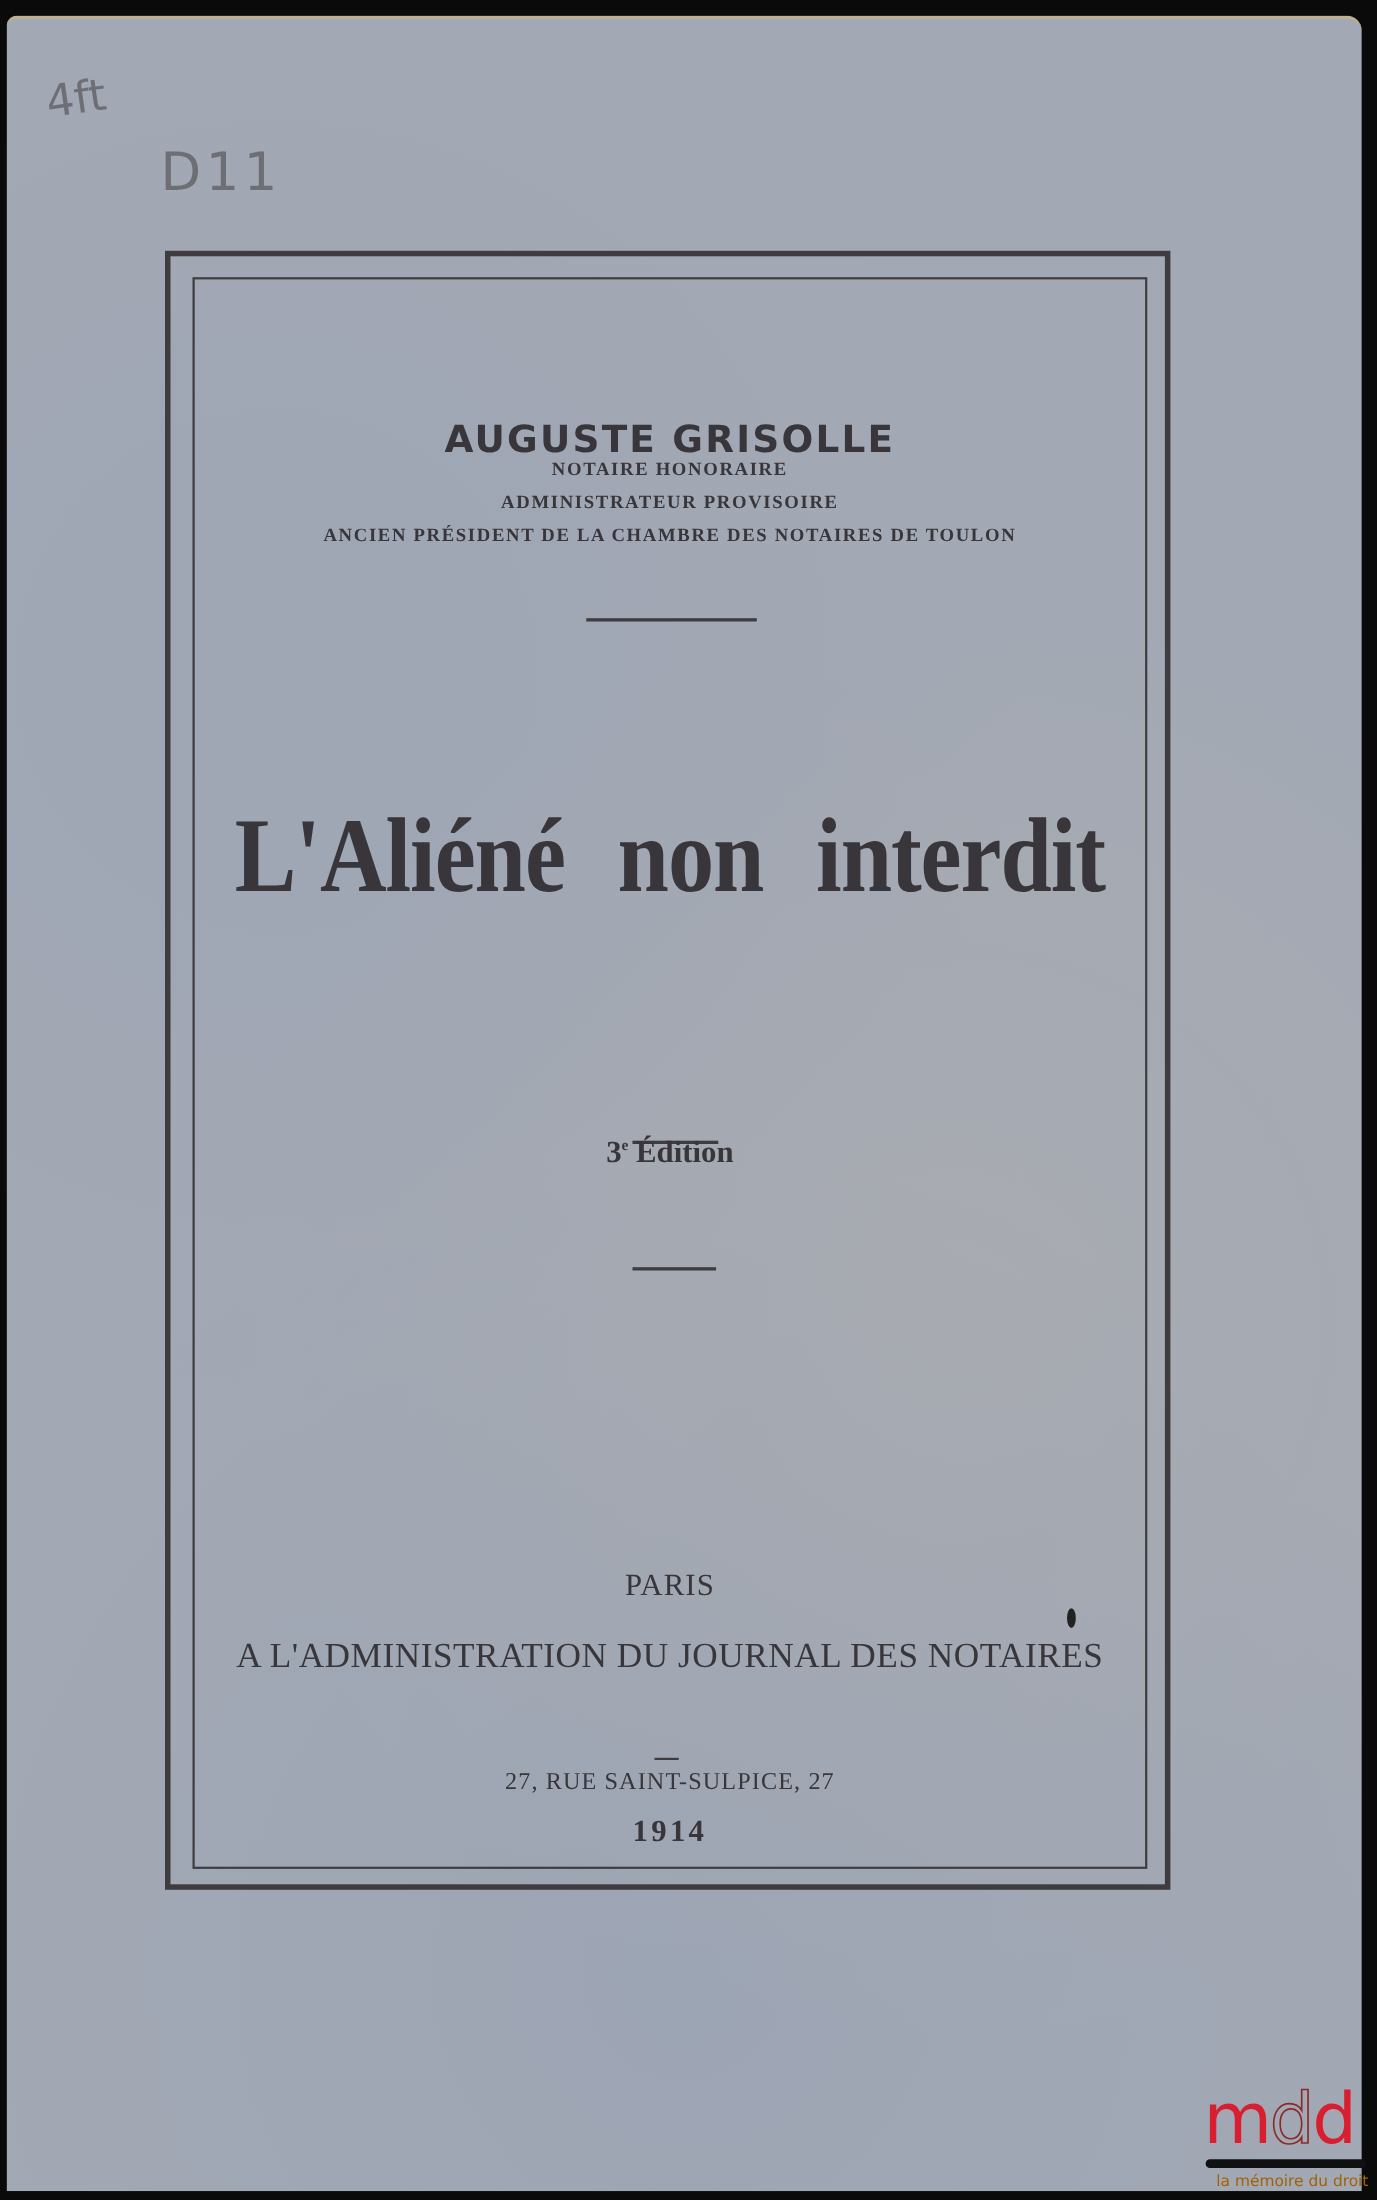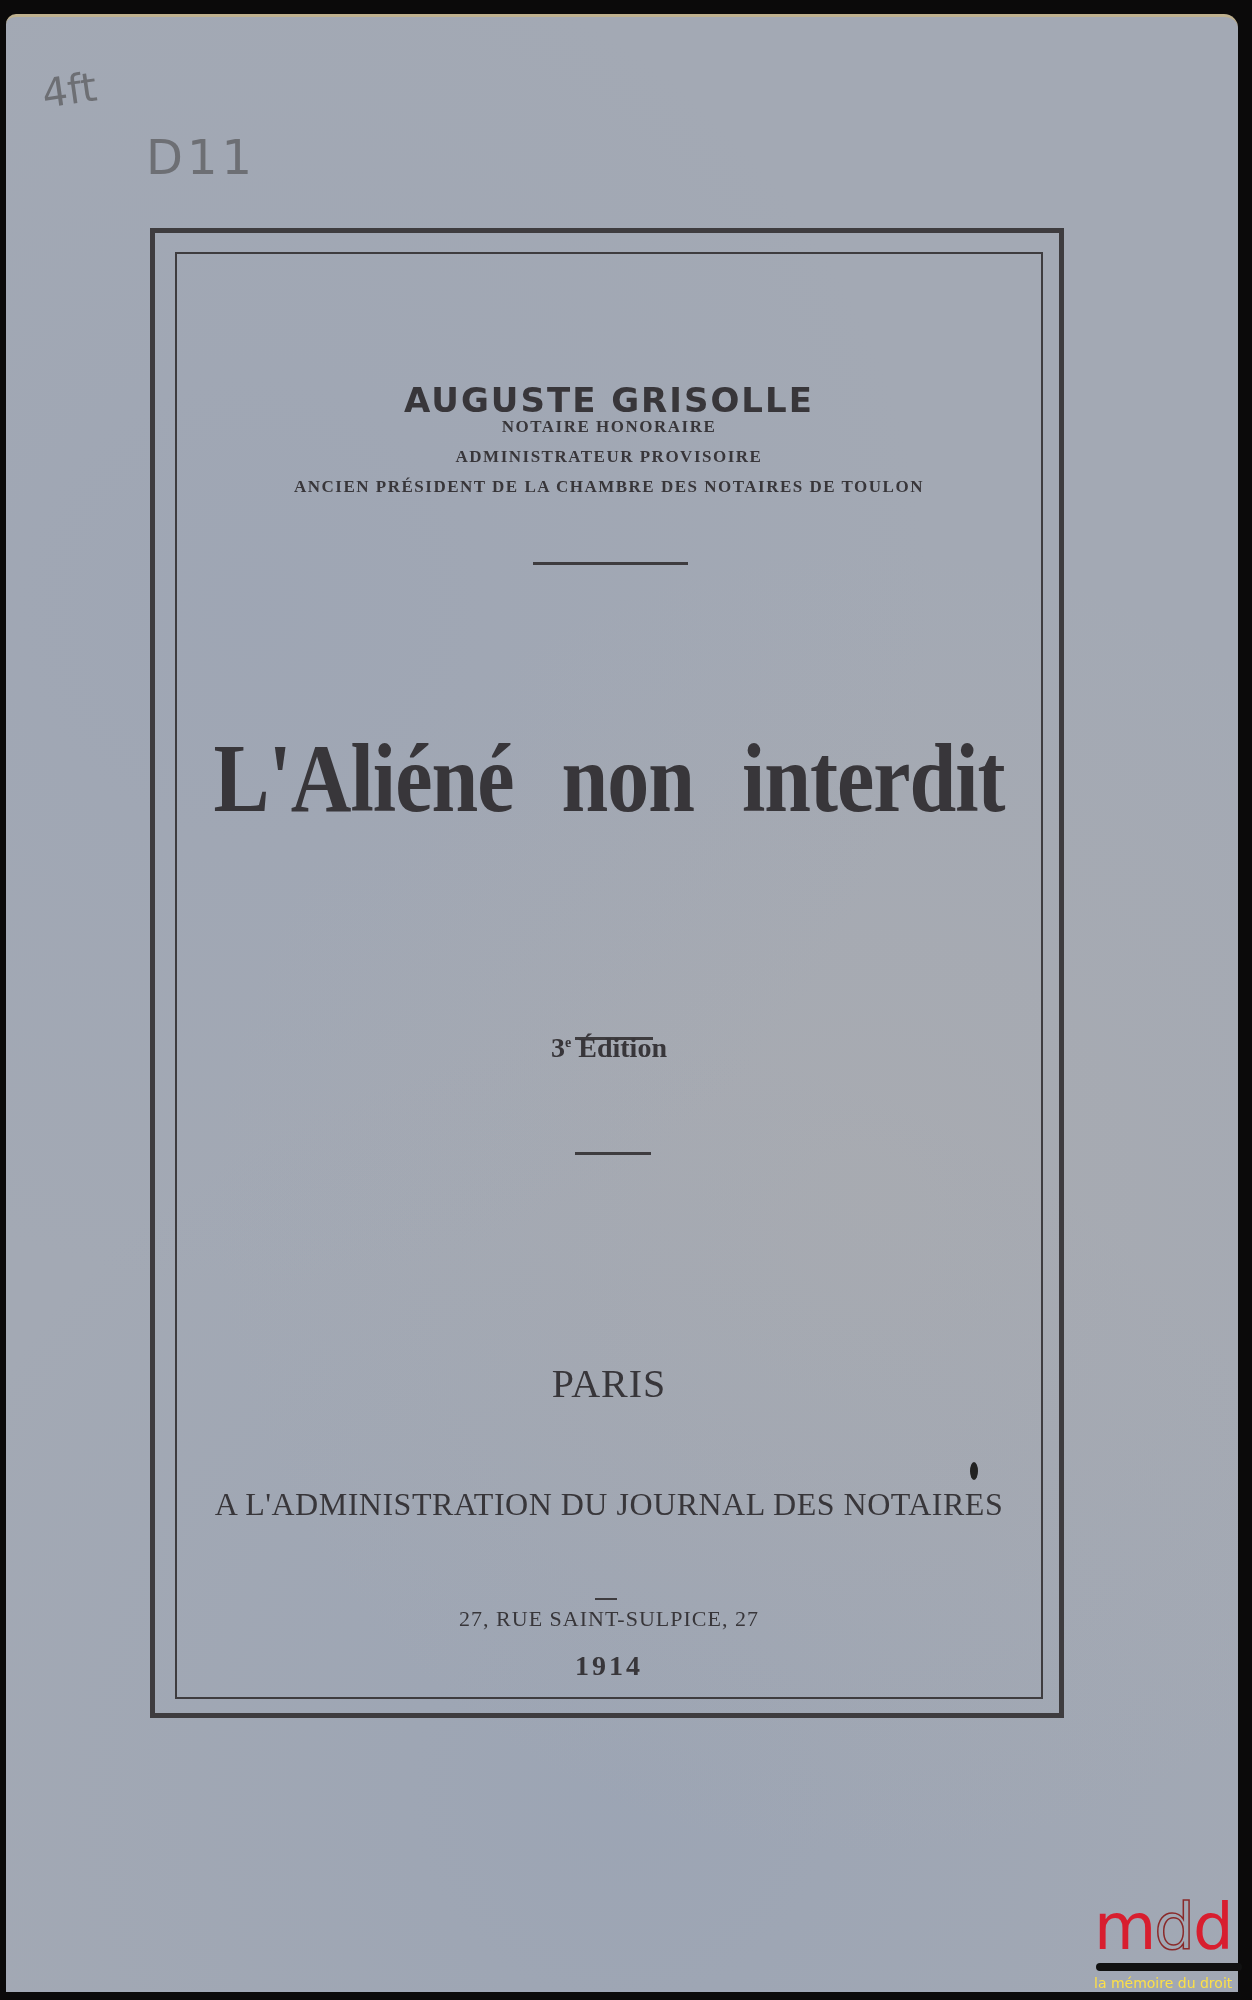--- a/index.html
+++ b/index.html
@@ -30,29 +30,29 @@
     position: absolute; left: 175px; top: 252px; width: 868px; height: 1447px;
     border: 2px solid #3e3c3f; box-sizing: border-box;
   }
   .content { position: absolute; left: 175px; top: 252px; width: 868px; text-align: center; color: #38363a; }
   .author { position: absolute; top: 104px; width: 100%; font-family: "DejaVu Sans", sans-serif; font-weight: bold; font-size: 34px; letter-spacing: 2px; margin-top: 24px; }
   .titles { position: absolute; top: 160px; width: 100%; font-size: 17px; font-weight: bold; letter-spacing: 1.5px; line-height: 30px; }
   .rule { position: absolute; height: 3px; background: #3e3c3f; }
   .title { position: absolute; top: 478px; width: 100%; font-size: 84px; font-weight: bold; letter-spacing: -1px; transform: scaleY(1.15); word-spacing: 28px; }
   .edition { position: absolute; top: 780px; width: 100%; font-size: 28px; font-weight: bold; }
   .edition sup { font-size: 14px; }
-  .city { position: absolute; top: 1108px; width: 100%; font-size: 40px; letter-spacing: 1px; }
+  .city { position: absolute; top: 1174px; width: 100%; font-size: 28px; letter-spacing: 1px; }
   .publisher { position: absolute; top: 1234px; width: 100%; font-size: 32px; letter-spacing: 0.5px; }
   .address { position: absolute; top: 1354px; width: 100%; font-size: 22px; letter-spacing: 1px; }
   .year { position: absolute; top: 1398px; width: 100%; font-size: 28px; font-weight: bold; letter-spacing: 3px; }
   .logo { position: absolute; left: 1094px; top: 1895px; width: 150px; }
   .logo-mark { font-family: "DejaVu Sans", sans-serif; font-size: 64px; color: #d81e2f; line-height: 64px; letter-spacing: -2px; }
   .logo-mark .mid { color: transparent; -webkit-text-stroke: 1.5px #8a2a2a; }
   .logo-bar { height: 8px; background: #111; border-radius: 4px; margin: 4px 2px; }
-  .logo-tag { font-family: "DejaVu Sans", sans-serif; font-size: 14px; color: #fde047; text-align: left; white-space: nowrap; }
+  .logo-tag { font-family: "DejaVu Sans", sans-serif; font-size: 14px; color: #a16207; text-align: right; white-space: nowrap; }
   .ink-dot { position: absolute; left: 970px; top: 1462px; width: 8px; height: 18px; background: #222; border-radius: 50%; }
 </style>
 </head>
 <body>
 
 <div class="page">
   <div class="handwriting hw1">4ft</div>
   <div class="handwriting hw2">D11</div>
 </div>
 

